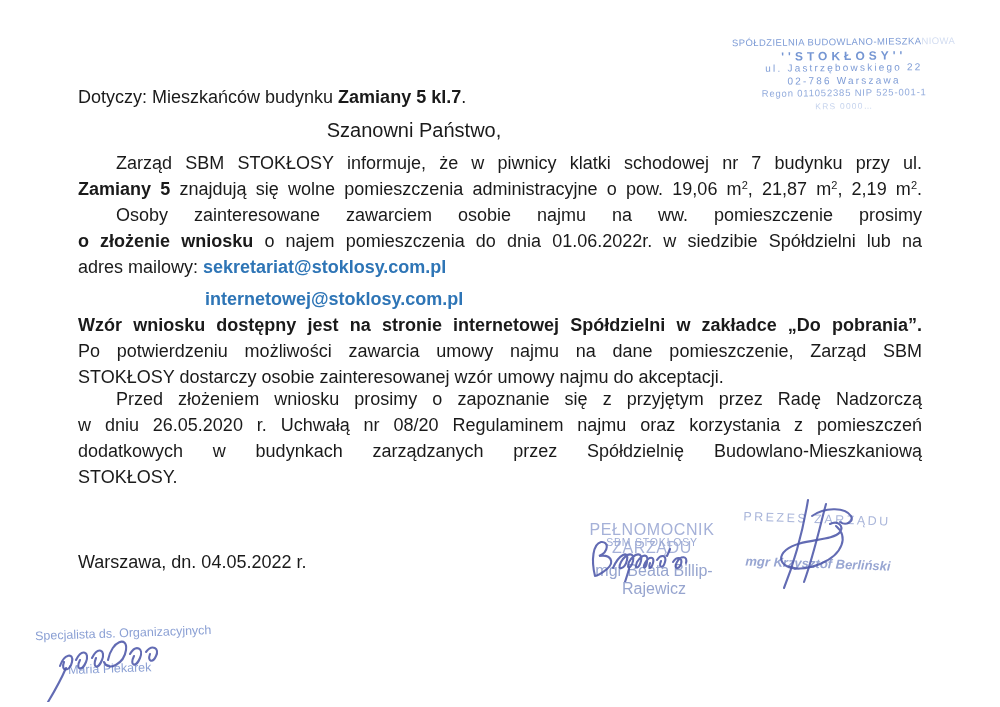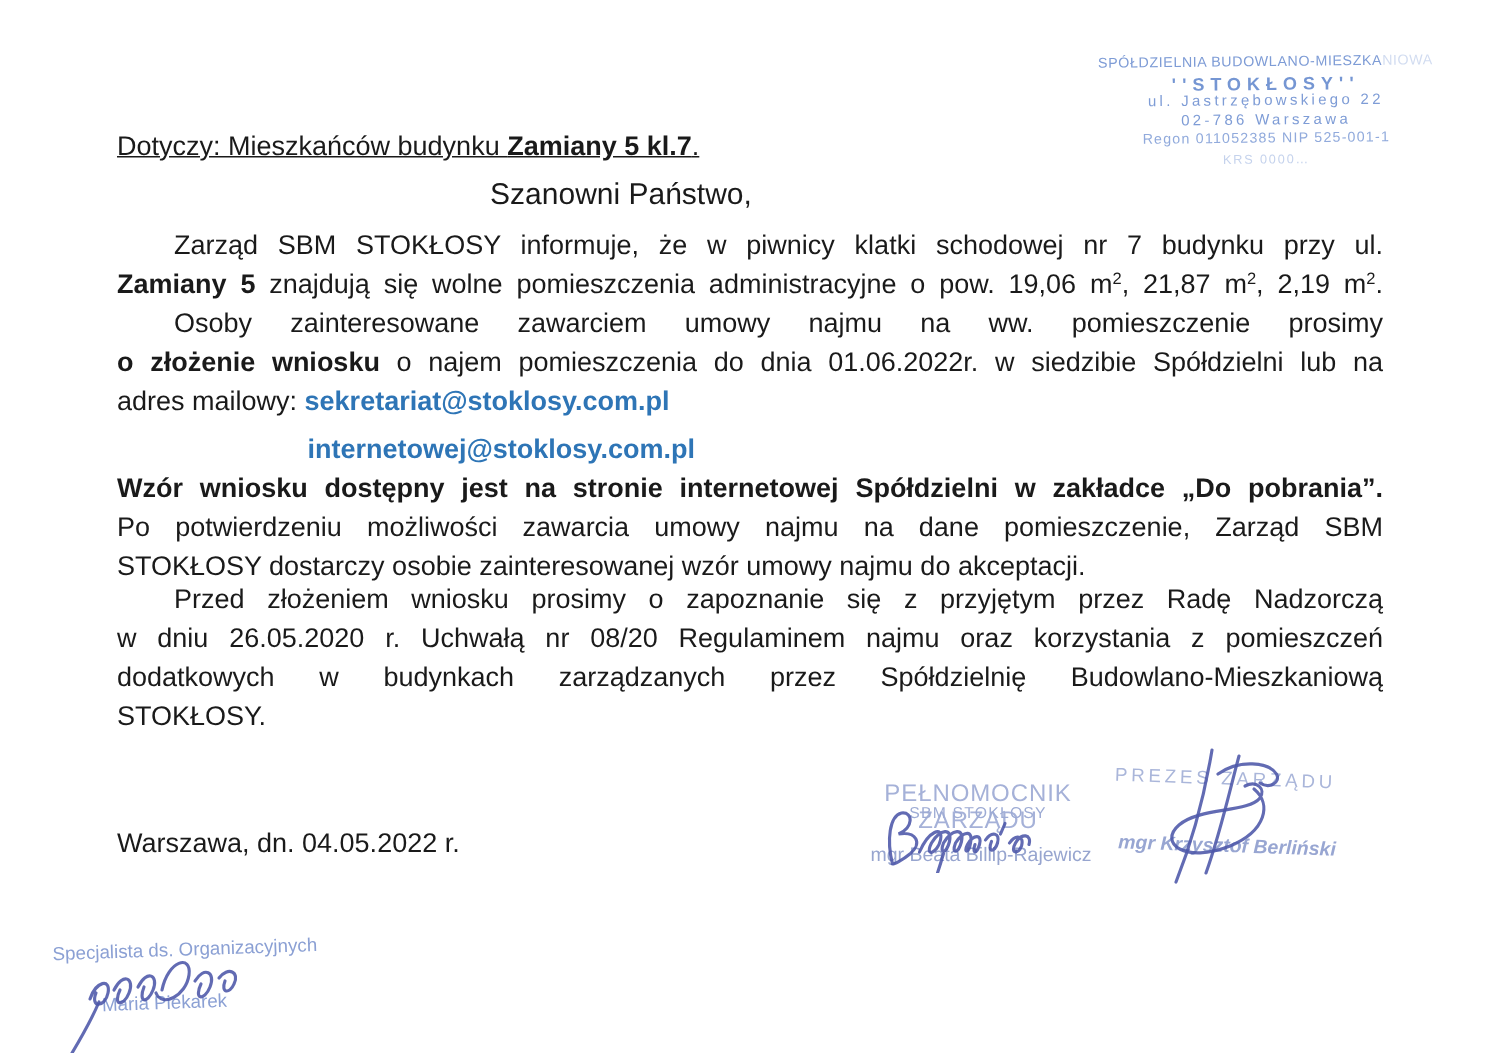--- a/index.html
+++ b/index.html
@@ -14,36 +14,36 @@
     position:absolute;left:698px;top:36px;width:292px;text-align:center;
     color:#7e9cd6;line-height:12.5px;transform:rotate(-0.6deg);
   }
   .hstamp .l1{font-size:9.5px;letter-spacing:.4px;}
   .hstamp .l1 .fade{opacity:.35;}
   .hstamp .l2{font-size:12px;font-weight:bold;letter-spacing:4px;margin-top:1px;color:#7596d3;}
   .hstamp .l3,.hstamp .l4{font-size:10px;letter-spacing:2.2px;}
   .hstamp .l5{font-size:9.5px;letter-spacing:.8px;opacity:.85;}
   .hstamp .l6{font-size:8.5px;letter-spacing:1.2px;opacity:.45;}
   
-  .subject{position:absolute;left:78px;top:87px;font-size:18px;text-decoration:underline;}
+  .subject{position:absolute;left:78px;top:87px;font-size:18px;}
   .salutation{position:absolute;left:0;top:119px;width:828px;text-align:center;font-size:20px;}
   .para{position:absolute;left:78px;width:844px;font-size:18px;line-height:26px;}
   .jl{text-align:justify;text-align-last:justify;}
   .ll{text-align:left;text-align-last:left;}
   .ind{text-indent:38px;}
   b{font-weight:bold;}
   sup{font-size:11px;line-height:0;vertical-align:6px;}
   .email{color:#2e75b6;font-weight:bold;cursor:pointer;}
   .link2{position:absolute;left:205px;top:286px;font-size:18px;line-height:26px;}
   .dateline{position:absolute;left:78px;top:552px;font-size:18px;}
   
   .stamp-text{position:absolute;color:#a5b1d8;}
   .proxy-title{left:568px;top:521px;width:168px;text-align:center;font-size:16px;letter-spacing:.6px;}
   .proxy-org{left:568px;top:536px;width:168px;text-align:center;font-size:10.5px;letter-spacing:.8px;color:#9dabd4;}
-  .proxy-name{left:570px;top:562px;width:168px;text-align:center;font-size:13px;color:#97a5cf;}
+  .proxy-name{left:570px;top:562px;width:168px;text-align:center;font-size:16px;color:#97a5cf;}
   .prez-title{left:742px;top:512px;width:150px;text-align:center;font-size:12.5px;letter-spacing:2.5px;transform:rotate(2deg);color:#aab6da;}
   .prez-name{left:728px;top:556px;width:180px;text-align:center;font-size:13px;font-style:italic;font-weight:bold;transform:rotate(2deg);color:#98a6d2;}
   .spec-title{left:35px;top:626px;width:180px;font-size:12.5px;transform:rotate(-2deg);color:#8ba0d4;}
   .spec-name{left:68px;top:661px;width:120px;font-size:12.5px;transform:rotate(-2deg);color:#8ba0d4;}
   
   .sig{position:absolute;}
   .sig path{fill:none;stroke:#4c56a8;stroke-width:2.1;stroke-linecap:round;opacity:.88;}
 </style>
 </head>
 <body>
@@ -62,21 +62,21 @@
   <div class="subject"><span>Dotyczy: Mieszkańców budynku </span><b>Zamiany 5 kl.7</b><span>.</span></div>
 
   <div class="salutation">Szanowni Państwo,</div>
 
   <div class="para" style="top:150px;">
     <div class="jl ind">Zarząd SBM STOKŁOSY informuje, że w piwnicy klatki schodowej nr 7 budynku przy ul.</div>
     <div class="jl"><b>Zamiany 5</b><span> znajdują się wolne pomieszczenia administracyjne o pow. 19,06 m</span><sup>2</sup><span>, 21,87 m</span><sup>2</sup><span>, 2,19 m</span><sup>2</sup><span>.</span></div>
   </div>
 
   <div class="para" style="top:202px;">
-    <div class="jl ind">Osoby zainteresowane zawarciem umowy najmu na ww. pomieszczenie prosimy</div>
+    <div class="jl ind">Osoby zainteresowane zawarciem osobie najmu na ww. pomieszczenie prosimy</div>
     <div class="jl"><b>o złożenie wniosku</b><span> o najem pomieszczenia do dnia 01.06.2022r. w siedzibie Spółdzielni lub na</span></div>
     <div class="ll"><span>adres mailowy: </span><span class="email">sekretariat@stoklosy.com.pl</span></div>
   </div>
 
   <div class="link2"><span class="email">internetowej@stoklosy.com.pl</span></div>
 
   <div class="para" style="top:312px;">
     <div class="jl"><b>Wzór wniosku dostępny jest na stronie internetowej Spółdzielni w zakładce „Do pobrania”.</b></div>
     <div class="jl">Po potwierdzeniu możliwości zawarcia umowy najmu na dane pomieszczenie, Zarząd SBM</div>
     <div class="ll">STOKŁOSY dostarczy osobie zainteresowanej wzór umowy najmu do akceptacji.</div>

